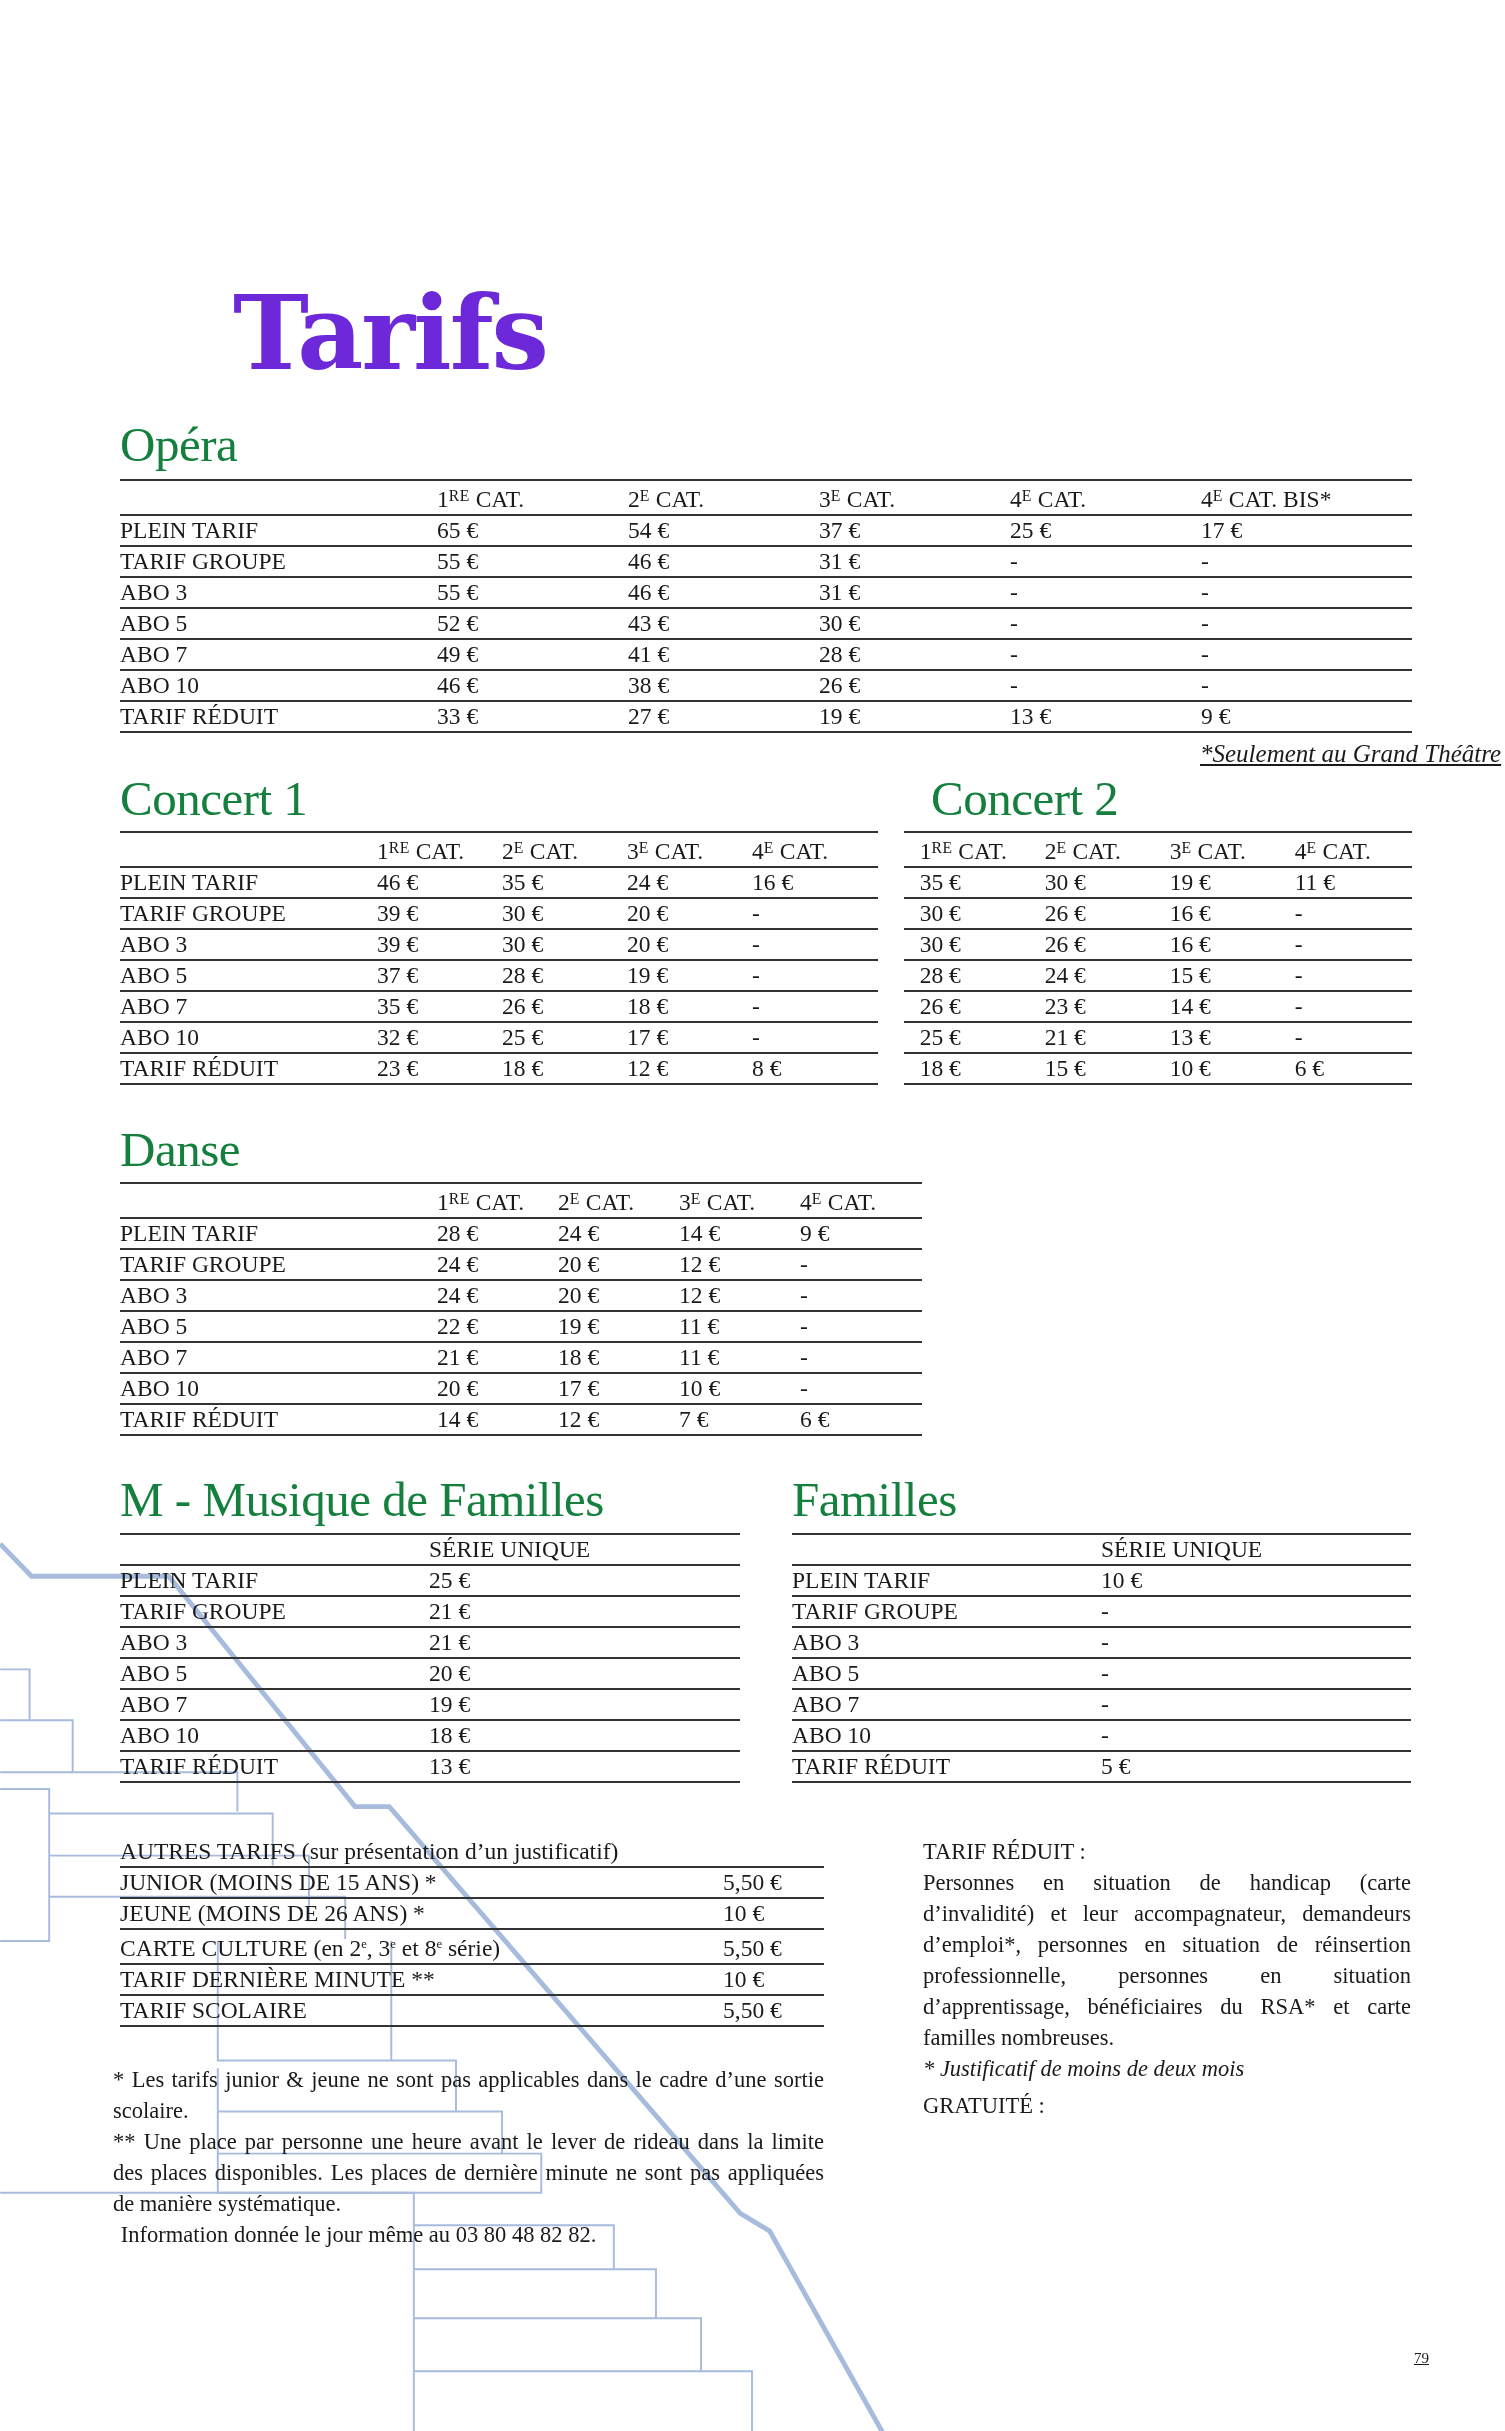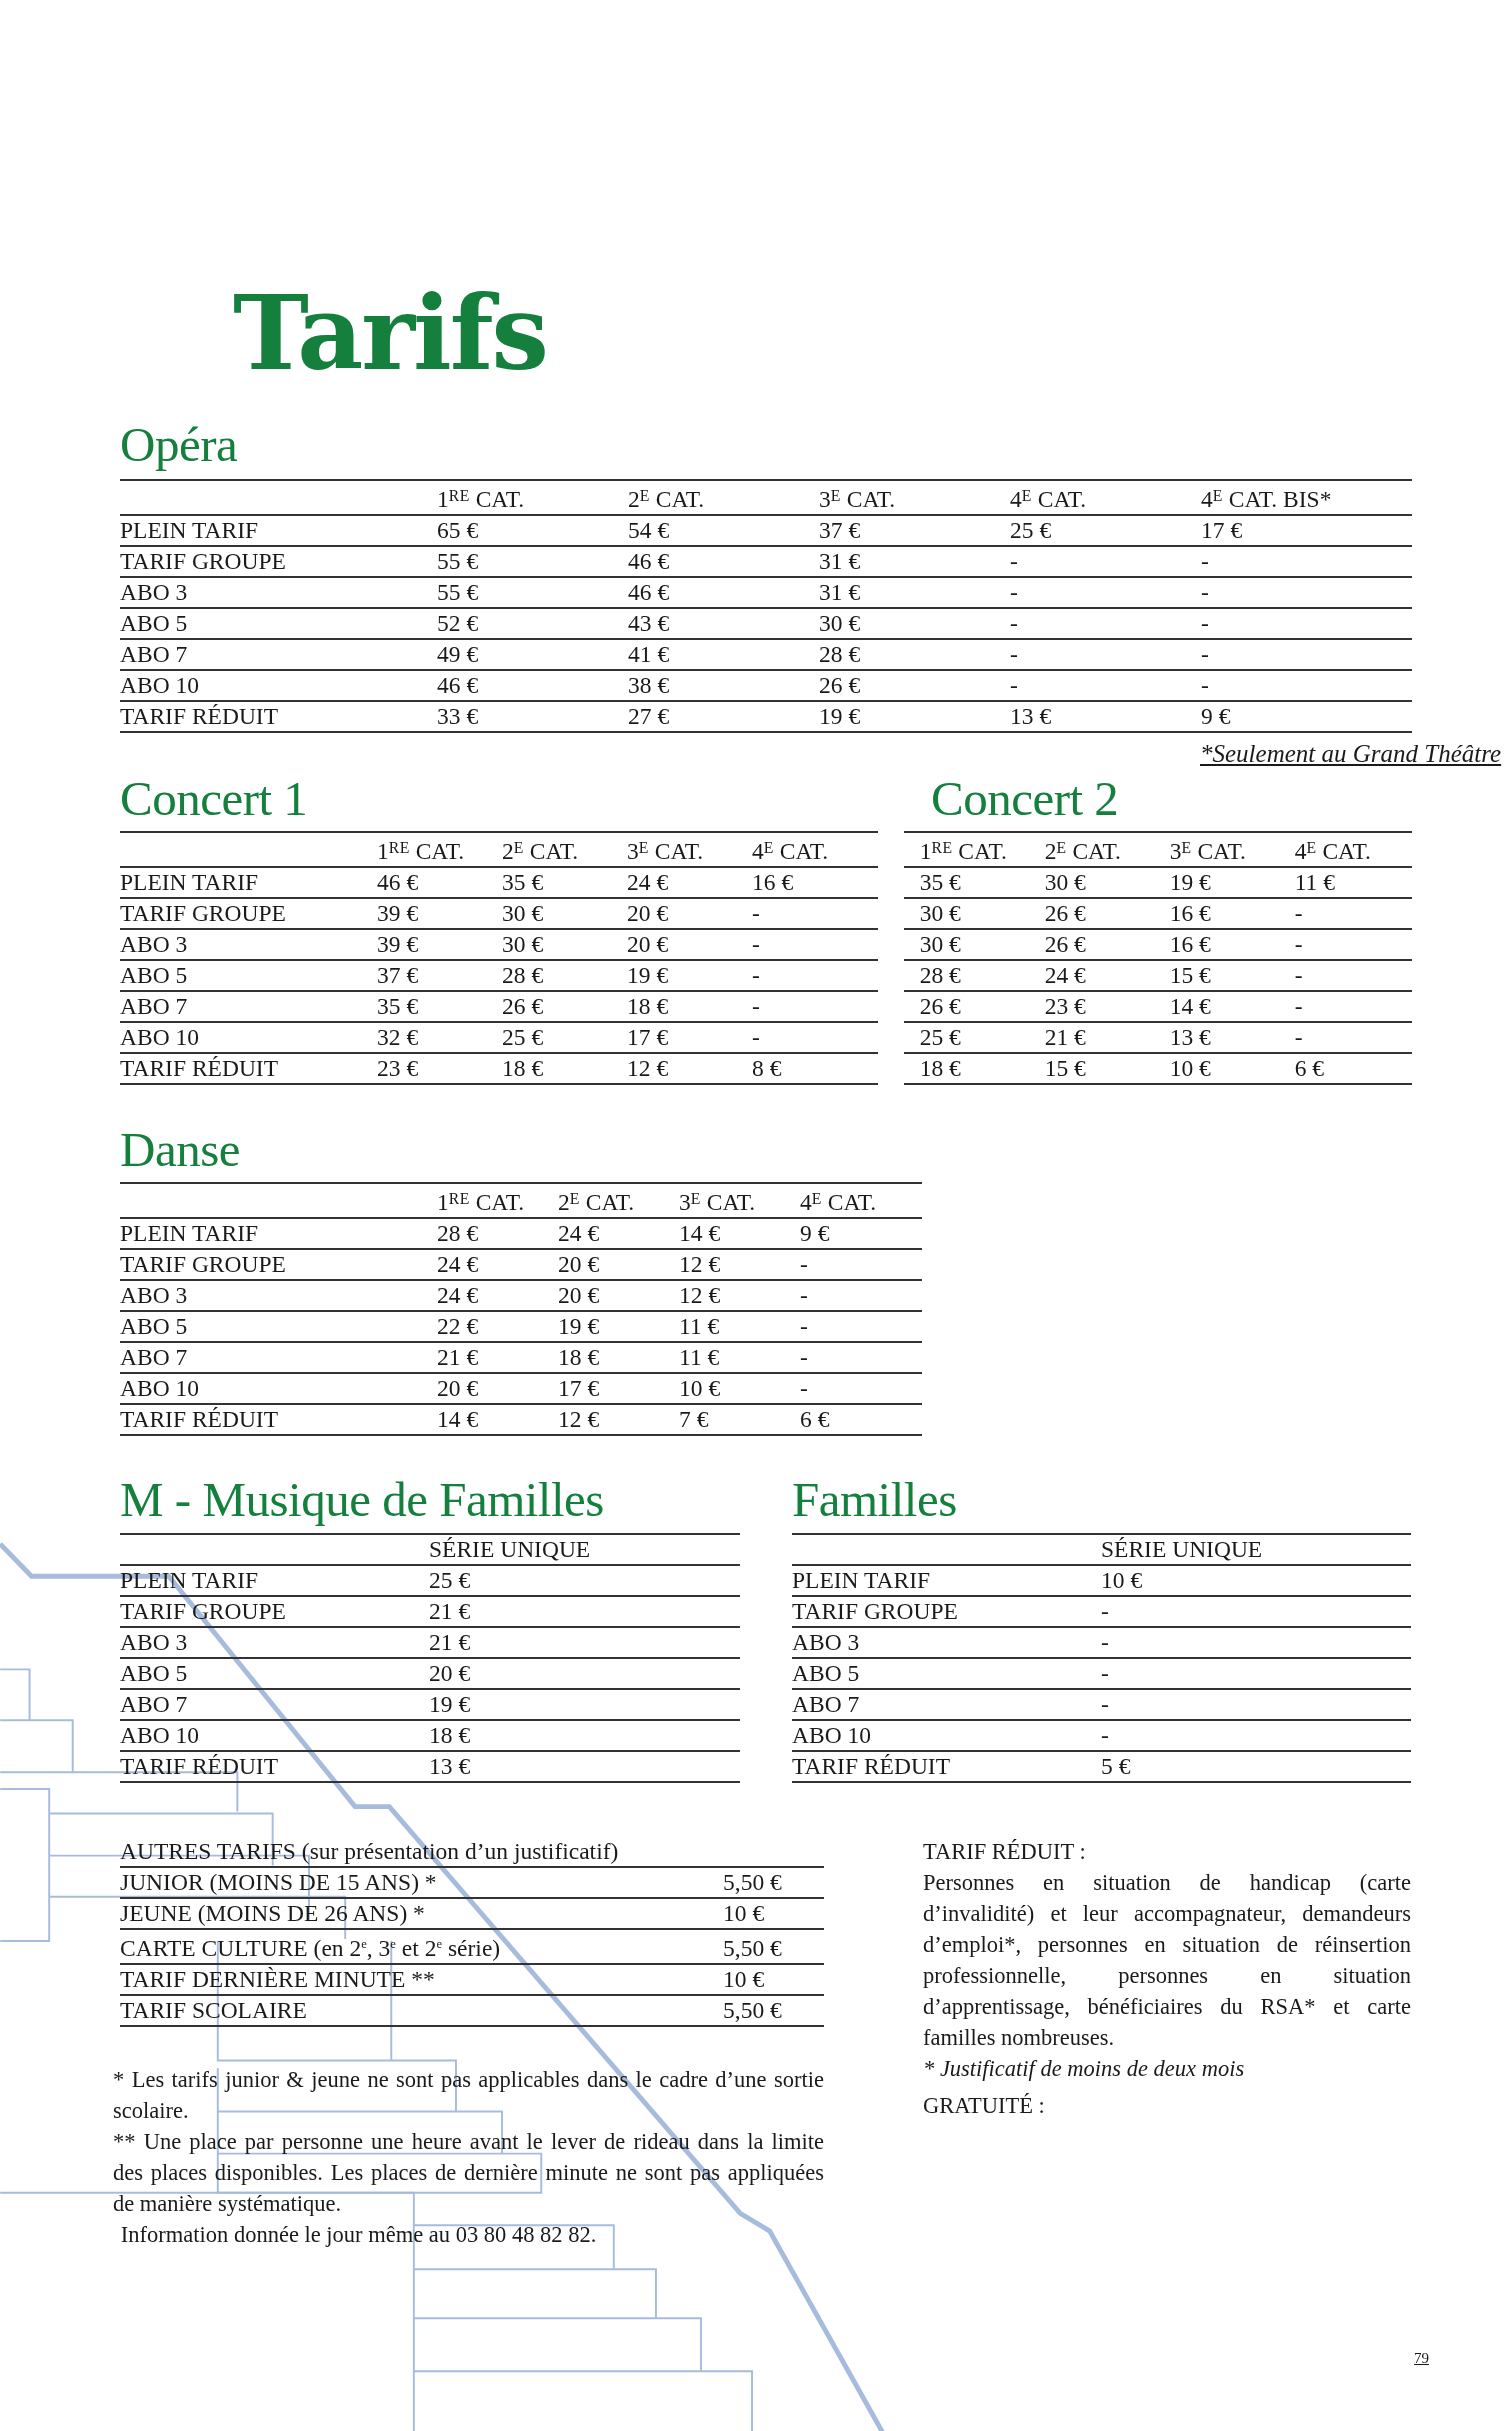--- a/index.html
+++ b/index.html
@@ -1,21 +1,21 @@
 <!DOCTYPE html>
 <html><head>
 <meta charset="utf-8">
 <style>
   html, body { margin: 0; padding: 0; background: #ffffff; }
   body { width: 1506px; height: 2432px; position: relative; overflow: hidden;
          font-family: "Liberation Serif", "DejaVu Serif", serif; color: #1a1a1a; }
   .deco { position: absolute; left: 0; top: 0; width: 1506px; height: 2432px; z-index: 0; pointer-events: none; }
   .abs { position: absolute; z-index: 1; }
   .page-title { left: 233px; top: 282px; font-family: "DejaVu Serif", serif; font-weight: bold;
-                font-size: 102px; color: #15803d; letter-spacing: -2px; line-height: 1; }
+                font-size: 102px; color: #6d28d9; letter-spacing: -2px; line-height: 1; }
   .sec-title { font-size: 49px; line-height: 1; color: #15803d; letter-spacing: -0.5px; }
   table.tarifs { position: absolute; z-index: 1; border-collapse: collapse; font-size: 23.5px; }
   table.tarifs td, table.tarifs th { padding: 0; height: 29px; line-height: 29px; text-align: left;
           font-weight: normal; border-bottom: 2px solid #333; white-space: nowrap; vertical-align: bottom; }
   table.tarifs tr:first-child th, table.tarifs tr:first-child td { border-top: 2px solid #333; }
   .cat-sup { font-size: 15.7px; vertical-align: 5.9px; letter-spacing: 0.5px; }
   .note-right { font-style: italic; font-size: 25px; text-decoration: underline; }
   .para { font-size: 22.5px; line-height: 31px; }
   .small-sup { font-size: 12.7px; vertical-align: 7.8px; }
   .page-num { font-size: 15px; text-decoration: underline; }
@@ -451,21 +451,21 @@
   </tr>
   <tr>
     <td>JUNIOR (MOINS DE 15 ANS) *</td>
     <td>5,50 €</td>
   </tr>
   <tr>
     <td>JEUNE (MOINS DE 26 ANS) *</td>
     <td>10 €</td>
   </tr>
   <tr>
-    <td><span>CARTE CULTURE (en 2</span><span class="small-sup">e</span><span>, 3</span><span class="small-sup">e</span><span> et 2</span><span class="small-sup">e</span><span> série)</span></td>
+    <td><span>CARTE CULTURE (en 2</span><span class="small-sup">e</span><span>, 3</span><span class="small-sup">e</span><span> et 8</span><span class="small-sup">e</span><span> série)</span></td>
     <td>5,50 €</td>
   </tr>
   <tr>
     <td>TARIF DERNIÈRE MINUTE **</td>
     <td>10 €</td>
   </tr>
   <tr>
     <td>TARIF SCOLAIRE</td>
     <td>5,50 €</td>
   </tr>

